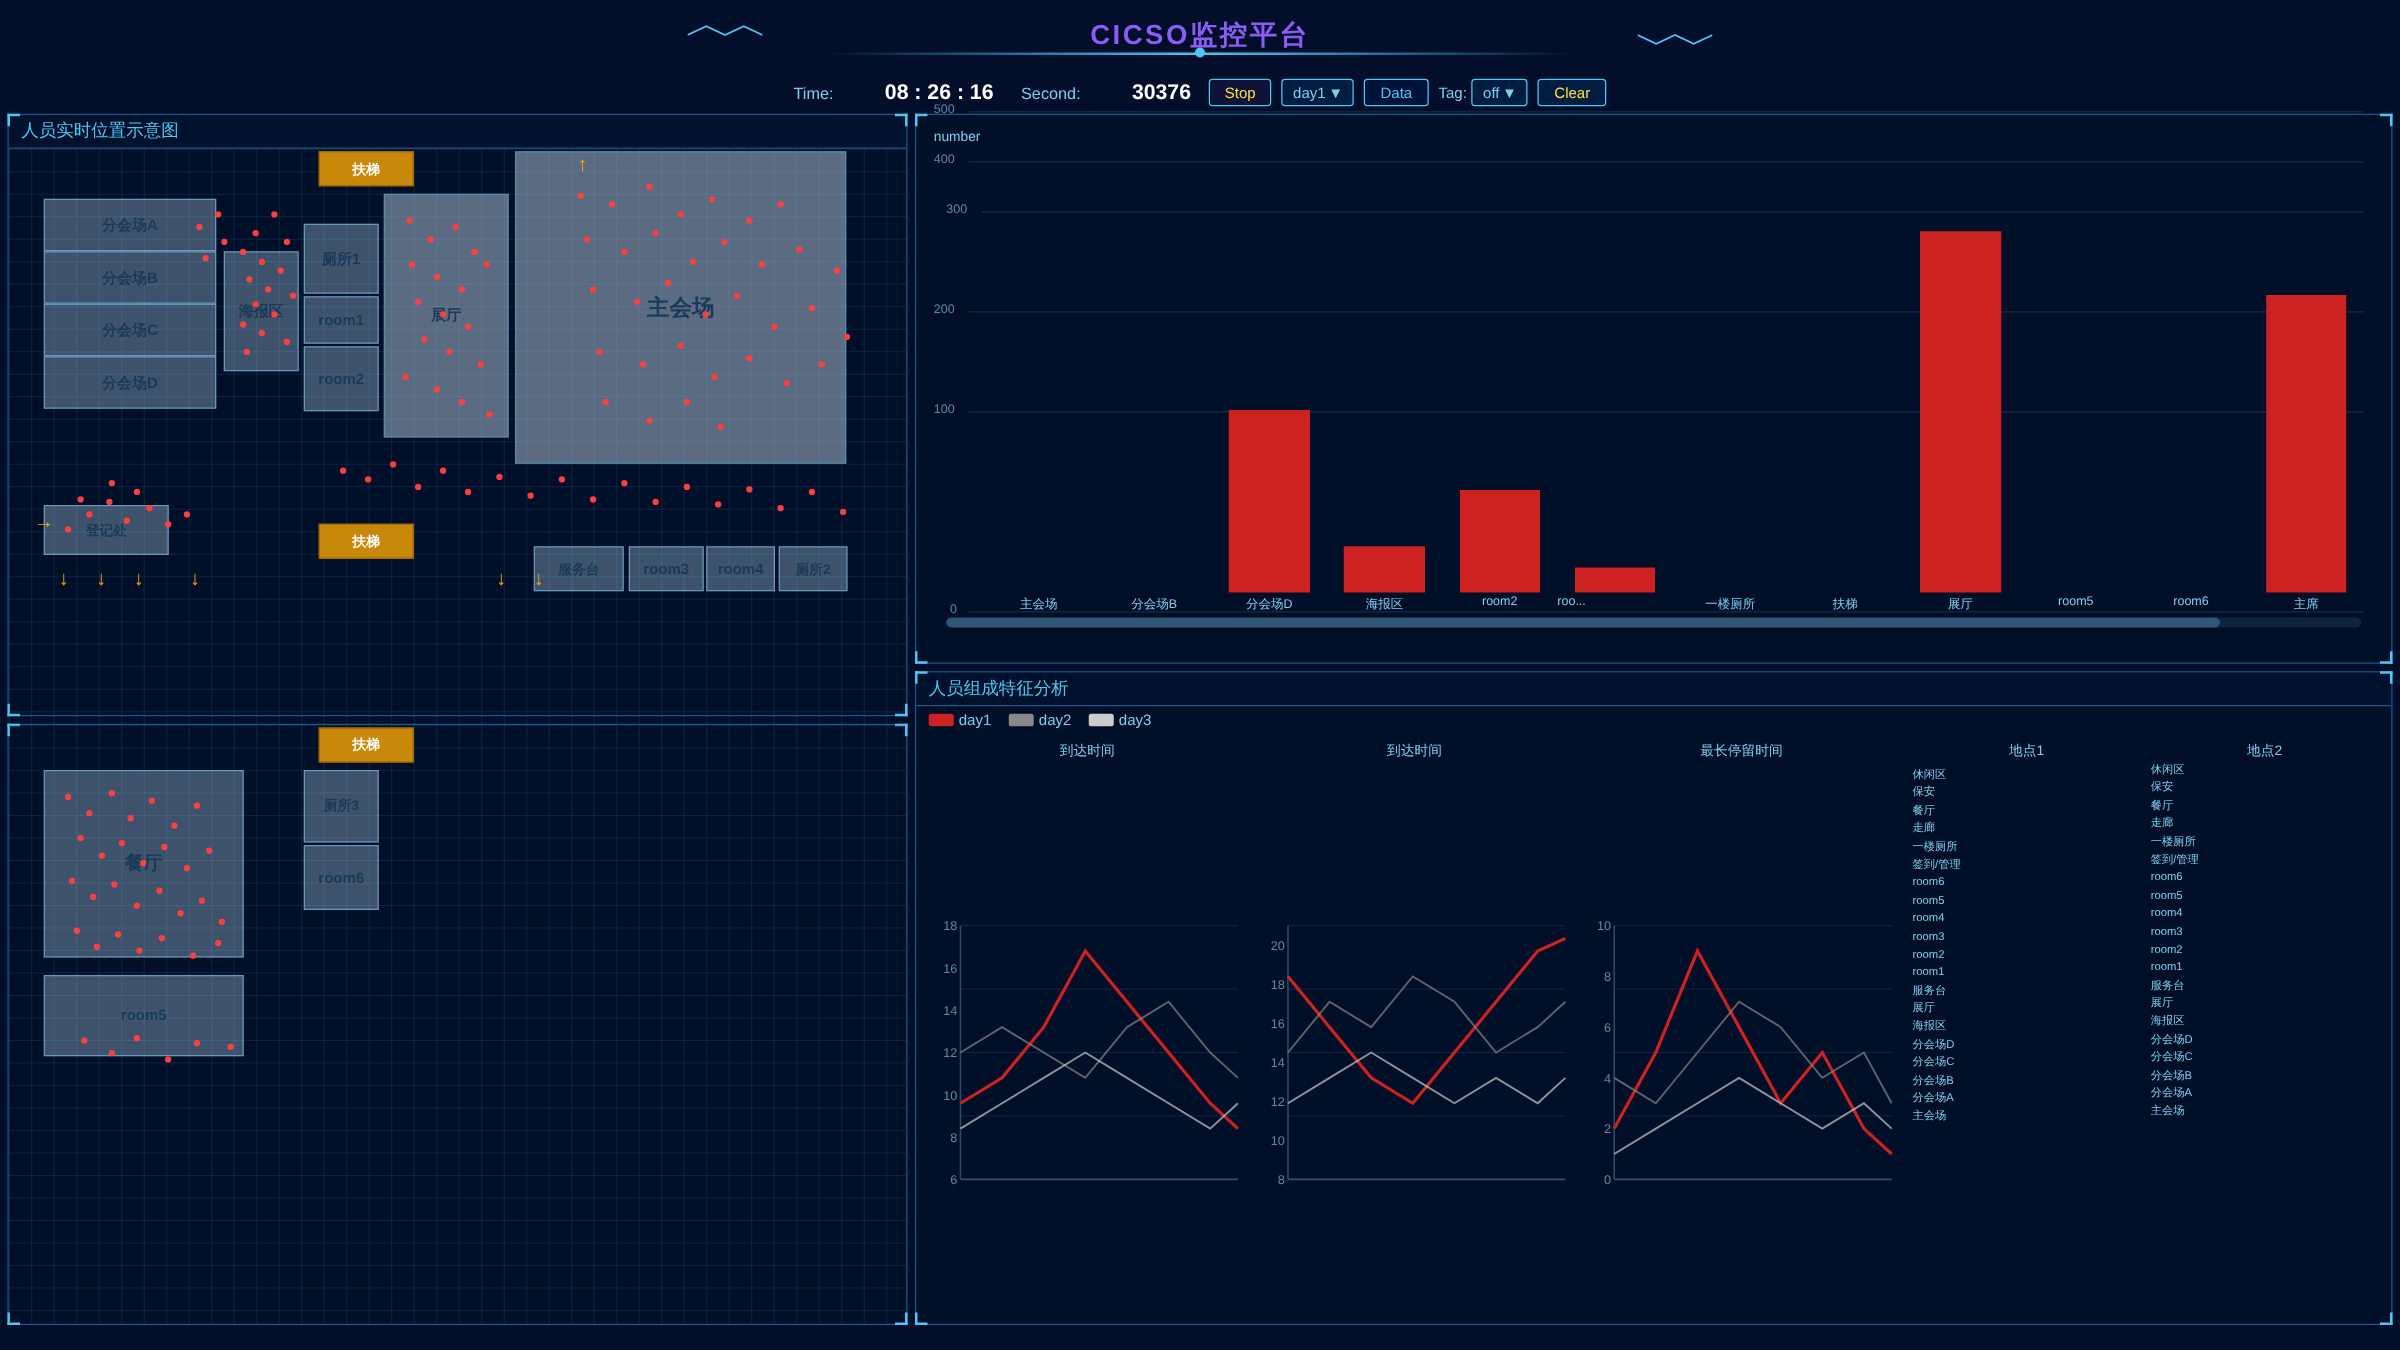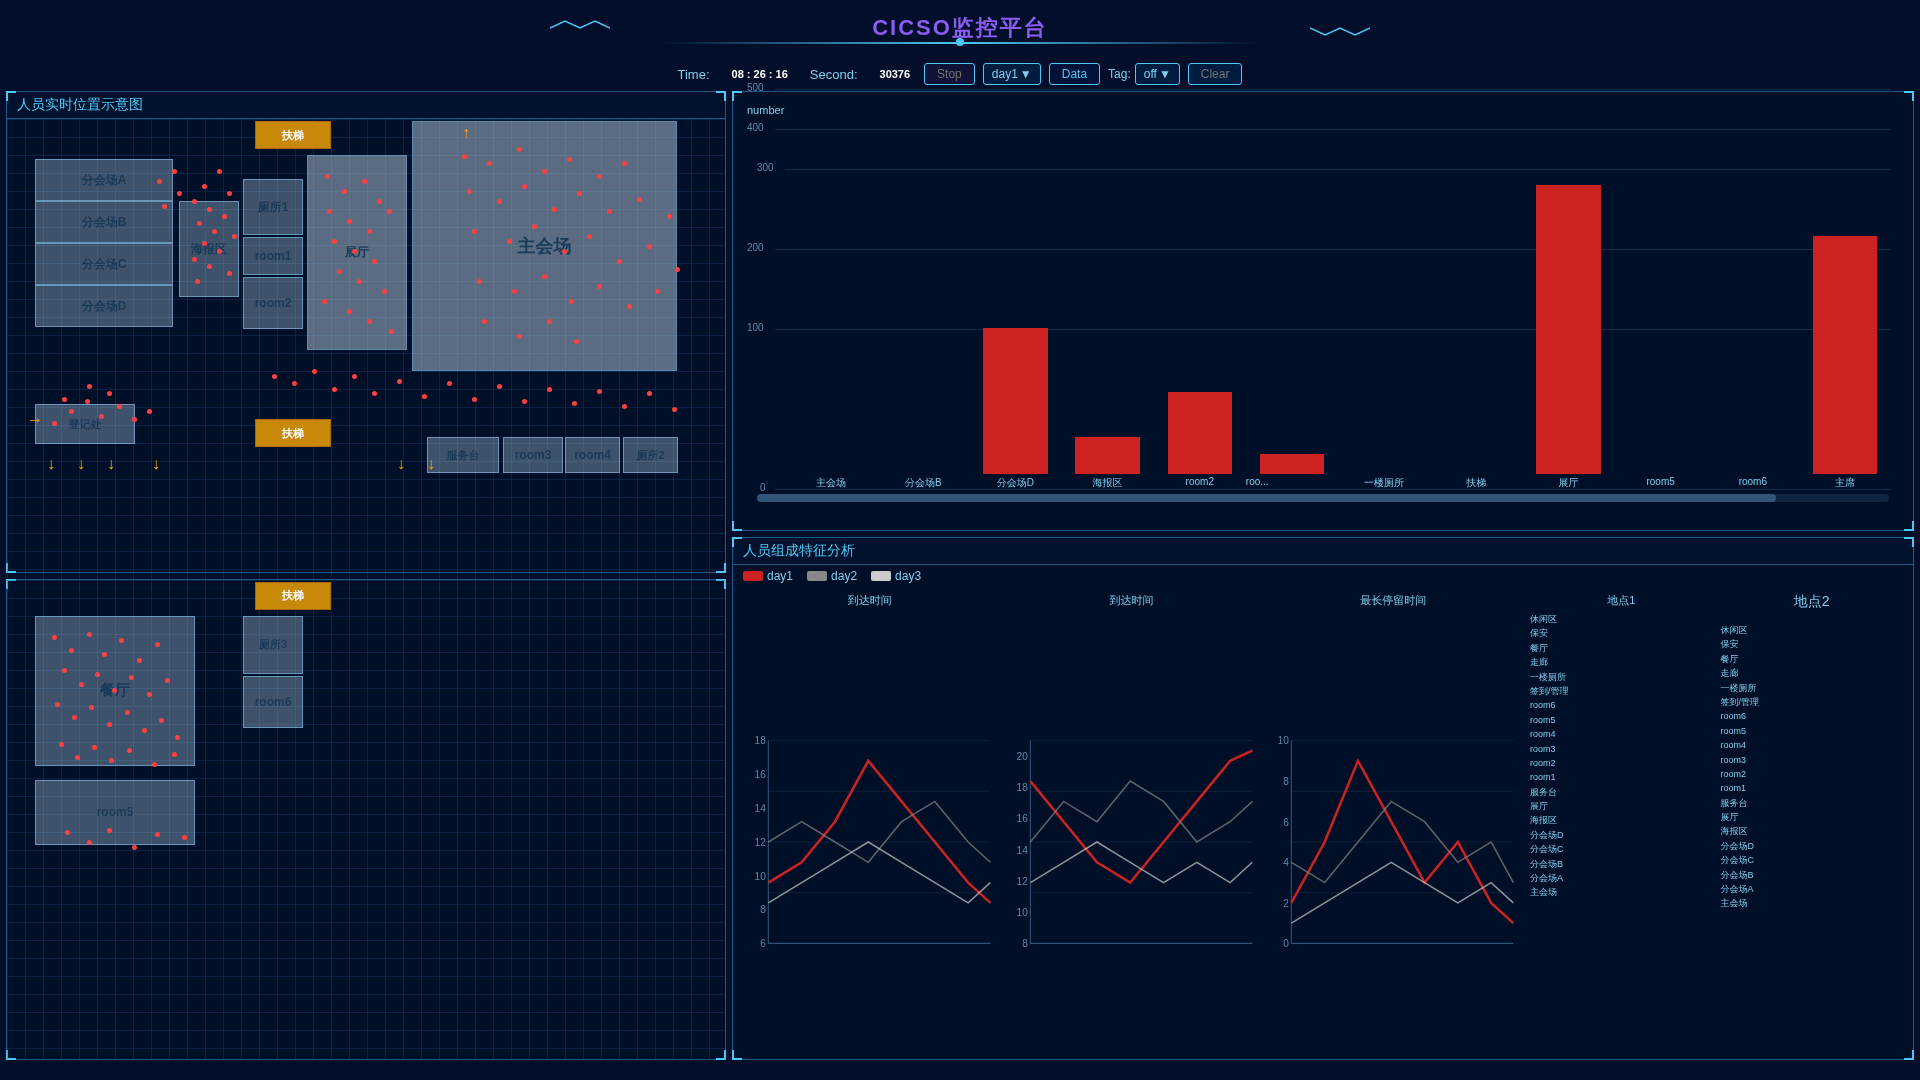--- a/index.html
+++ b/index.html
@@ -85,27 +85,28 @@
       display: flex;
       align-items: center;
       gap: 22px;
       color: #7ecfed;
       font-size: 13px;
       margin-right: 6px;
     }
     .time-value {
       color: #fff;
       font-weight: bold;
-      font-size: 11px;
+      font-size: 17px;
+      margin-left: 19px;
     }
     .btn {
       padding: 3px 12px;
       border: 1px solid #4dc8f5;
       background: rgba(0,40,80,0.6);
-      color: #737373;
+      color: #fde047;
       cursor: pointer;
       font-size: 12px;
       border-radius: 3px;
     }
     .btn-stop { background: rgba(20,20,60,0.8); }
     .select-btn {
       display: flex;
       align-items: center;
       gap: 2px;
       padding: 3px 8px;
@@ -780,21 +781,21 @@
                 <div>展厅</div>
                 <div>海报区</div>
                 <div>分会场D</div>
                 <div>分会场C</div>
                 <div>分会场B</div>
                 <div>分会场A</div>
                 <div>主会场</div>
               </div>
             </div>
             <div style="flex: 1 1 0%; display: flex; flex-direction: column;">
-              <div style="font-size: 14px; color: rgb(126, 207, 237); text-align: center; margin-bottom: 12px;">地点2</div>
+              <div style="font-size: 11px; color: rgb(126, 207, 237); text-align: center; margin-bottom: 0;">地点2</div>
               <div style="font-size: 9px; color: rgb(126, 207, 237); line-height: 1.6;">
                 <div>休闲区</div>
                 <div>保安</div>
                 <div>餐厅</div>
                 <div>走廊</div>
                 <div>一楼厕所</div>
                 <div>签到/管理</div>
                 <div>room6</div>
                 <div>room5</div>
                 <div>room4</div>

